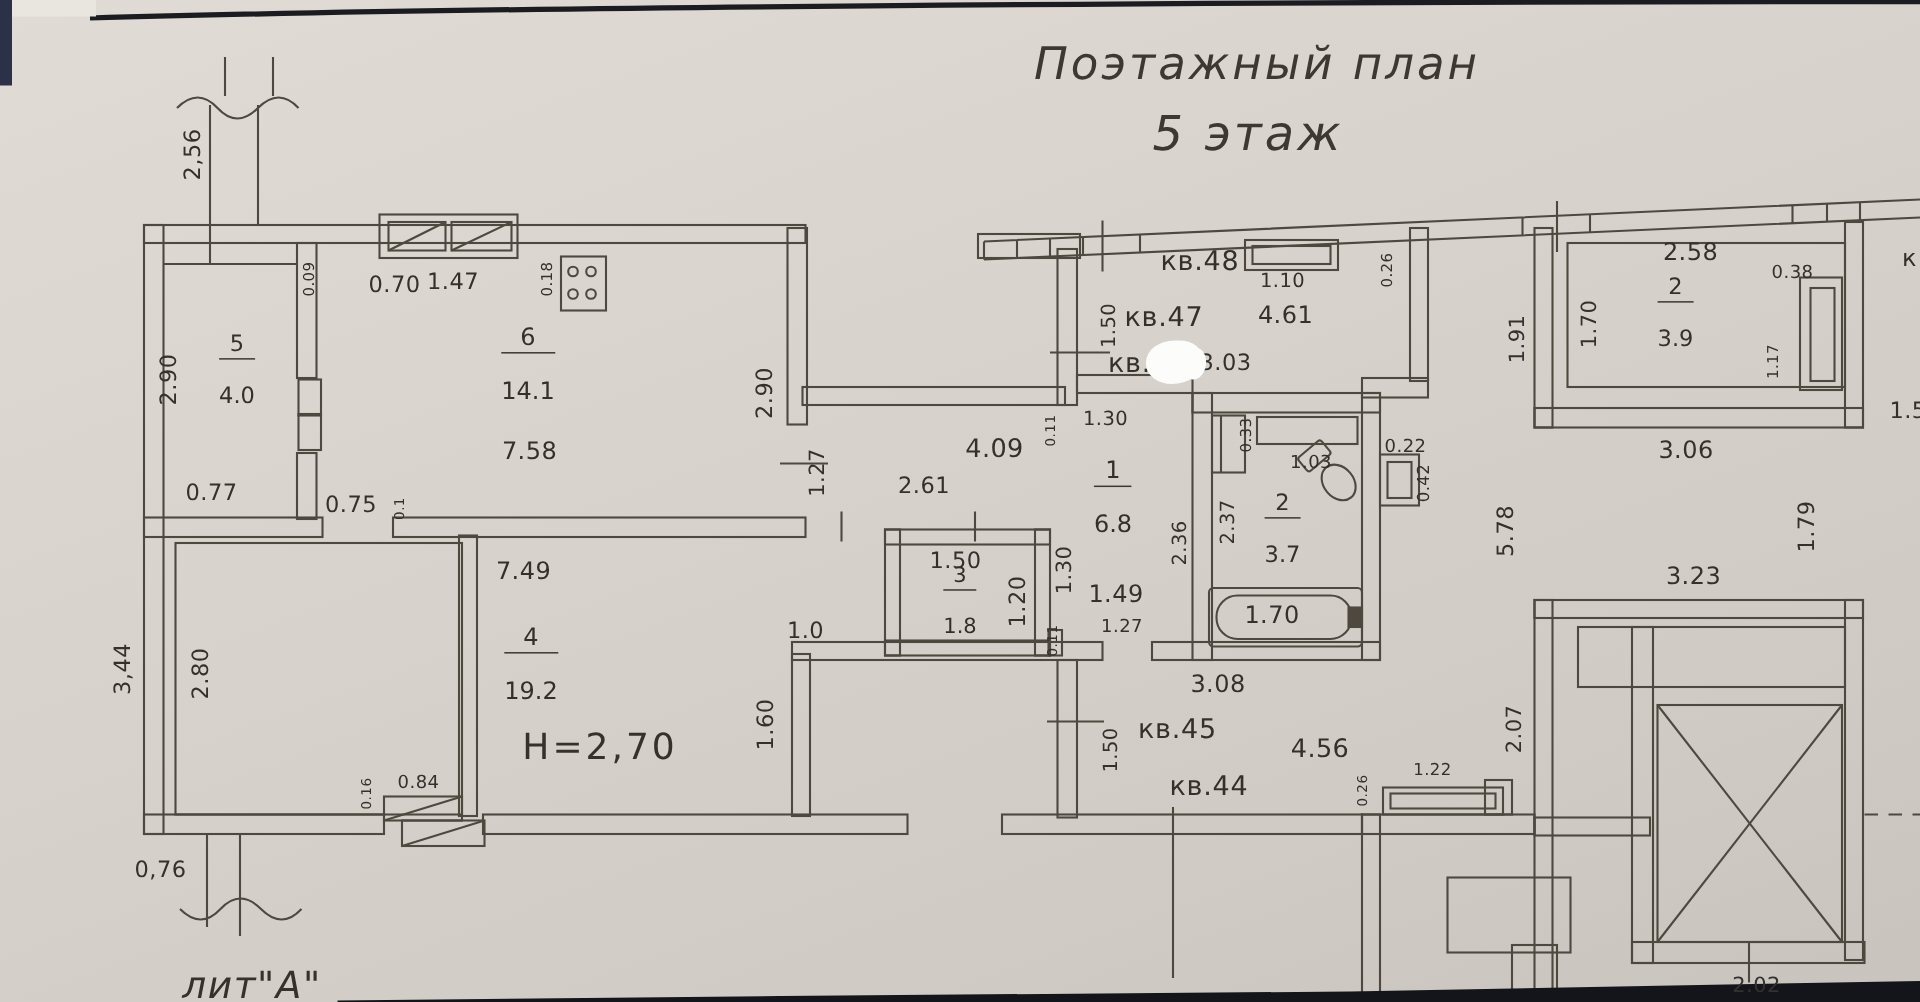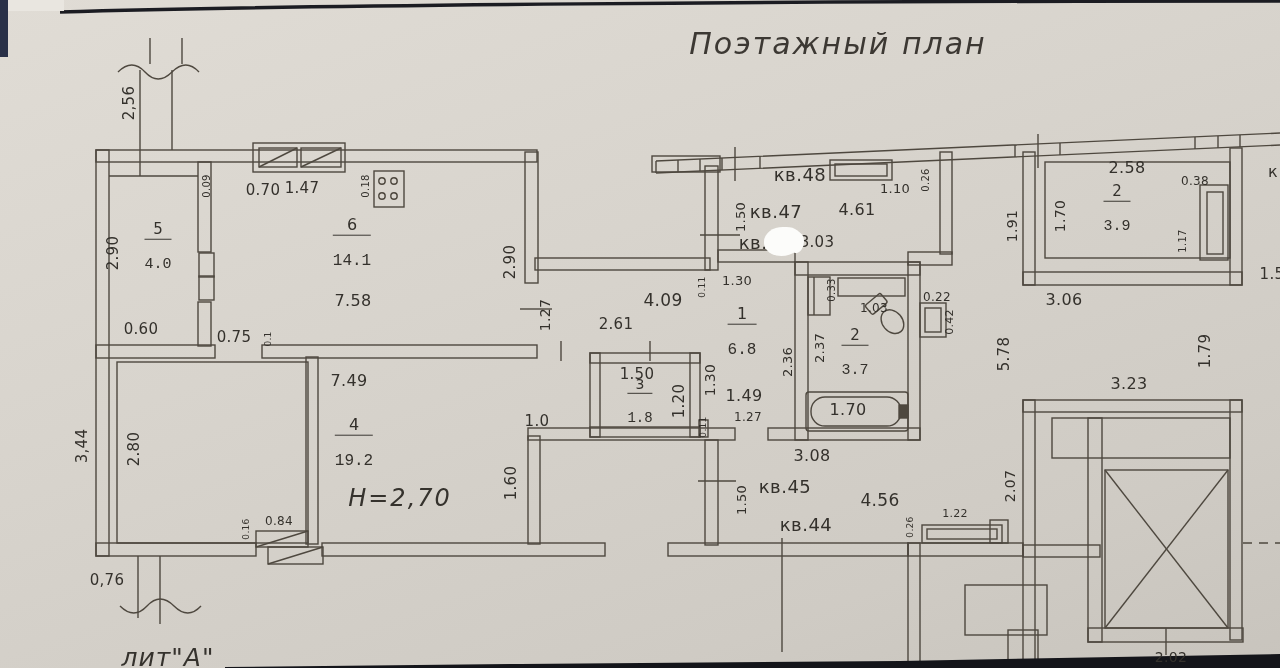--- a/index.html
+++ b/index.html
@@ -6,27 +6,27 @@
   #page{position:relative;width:1280px;height:668px;overflow:hidden;
         background:linear-gradient(160deg,#e0dcd5 0%,#d8d4cd 40%,#cfcbc4 80%,#c8c4bd 100%);
         font-family:"DejaVu Sans","Liberation Sans",sans-serif;color:#33302b;}
   svg.lines{position:absolute;left:0;top:0;pointer-events:none;}
   .dim{position:absolute;white-space:nowrap;color:#34312c;letter-spacing:.3px;
        transform:translate(-50%,-50%);line-height:1;}
   .apt{position:absolute;white-space:nowrap;color:#34312c;font-size:18px;letter-spacing:.5px;
        transform:translate(-50%,-50%);line-height:1;}
   .room{position:absolute;text-align:center;transform:translate(-50%,-50%);line-height:1.05;color:#33302b;}
   .room .rnum{display:block;border-bottom:1.4px solid #3b3833;padding:0 5px 1px;}
-  .room .rarea{display:block;margin-top:17px;font-family:Liberation Mono, monospace;}
+  .room .rarea{display:block;margin-top:17px;}
   .title-line{position:absolute;font-style:italic;color:#3c3833;letter-spacing:2px;
        transform:translate(-50%,-50%);white-space:nowrap;}
   #title1{left:838px;top:43px;font-size:30px;}
   #title2{left:832px;top:89px;font-size:32px;}
   #hnote{position:absolute;left:400px;top:498px;transform:translate(-50%,-50%);
-       font-style:italic;font-size:24px;letter-spacing:2px;color:#35322d;white-space:nowrap;}
+       font-size:24px;letter-spacing:2px;color:#35322d;white-space:nowrap;}
   #litera{position:absolute;left:168px;top:657px;transform:translate(-50%,-50%);
        font-style:italic;font-size:25px;letter-spacing:1px;color:#35322d;white-space:nowrap;}
   .blob{position:absolute;background:#fcfcfa;border-radius:55% 45% 60% 50%;}
   .navy-strip{position:absolute;left:0;top:0;width:8px;height:57px;background:#2a3148;}
   .paper-light{position:absolute;left:0;top:0;width:64px;height:11px;background:#e9e6e0;}
 </style>
 </head>
 <body>
 
 <div id="page">
@@ -162,29 +162,30 @@
     </g>
 
     <path d="M60,12 C300,5 800,1 1280,1" stroke="#1b1c22" stroke-width="3.5" fill="none"></path>
     <polygon points="225,667 520,664 900,661 1280,654 1280,668 225,668" fill="#14151a"></polygon>
   </svg>
 
   <div class="paper-light"></div>
   <div class="navy-strip"></div>
 
   <div id="title1" class="title-line">Поэтажный план</div>
+  <div id="title2" class="title-line">5 этаж</div>
   <div id="hnote">H=2,70</div>
   <div id="litera">лит"А"</div>
 
   <div id="labels">
       <div class="dim" style="left: 129px; top: 103px; font-size: 15px; transform: translate(-50%, -50%) rotate(-90deg);">2,56</div>
       <div class="dim" style="left: 207px; top: 186px; font-size: 10px; transform: translate(-50%, -50%) rotate(-90deg);">0.09</div>
       <div class="dim" style="left: 263px; top: 190px; font-size: 15px; transform: translate(-50%, -50%) rotate(0deg);">0.70</div>
       <div class="dim" style="left: 113px; top: 253px; font-size: 15px; transform: translate(-50%, -50%) rotate(-90deg);">2.90</div>
-      <div class="dim" style="left: 141px; top: 329px; font-size: 15px; transform: translate(-50%, -50%) rotate(0deg);">0.60</div>
+      <div class="dim" style="left: 141px; top: 329px; font-size: 15px; transform: translate(-50%, -50%) rotate(0deg);">0.77</div>
       <div class="dim" style="left: 234px; top: 337px; font-size: 15px; transform: translate(-50%, -50%) rotate(0deg);">0.75</div>
       <div class="dim" style="left: 268px; top: 339px; font-size: 9px; transform: translate(-50%, -50%) rotate(-90deg);">0.1</div>
       <div class="dim" style="left: 302px; top: 188px; font-size: 15px; transform: translate(-50%, -50%) rotate(0deg);">1.47</div>
       <div class="dim" style="left: 366px; top: 186px; font-size: 10px; transform: translate(-50%, -50%) rotate(-90deg);">0.18</div>
       <div class="dim" style="left: 353px; top: 301px; font-size: 16px; transform: translate(-50%, -50%) rotate(0deg);">7.58</div>
       <div class="dim" style="left: 510px; top: 262px; font-size: 15px; transform: translate(-50%, -50%) rotate(-90deg);">2.90</div>
       <div class="dim" style="left: 545px; top: 315px; font-size: 14px; transform: translate(-50%, -50%) rotate(-90deg);">1.27</div>
       <div class="dim" style="left: 663px; top: 300px; font-size: 17px; transform: translate(-50%, -50%) rotate(0deg);">4.09</div>
       <div class="dim" style="left: 616px; top: 324px; font-size: 15px; transform: translate(-50%, -50%) rotate(0deg);">2.61</div>
       <div class="dim" style="left: 637px; top: 374px; font-size: 15px; transform: translate(-50%, -50%) rotate(0deg);">1.50</div>
@@ -194,21 +195,21 @@
       <div class="dim" style="left: 744px; top: 396px; font-size: 16px; transform: translate(-50%, -50%) rotate(0deg);">1.49</div>
       <div class="dim" style="left: 748px; top: 417px; font-size: 12px; transform: translate(-50%, -50%) rotate(0deg);">1.27</div>
       <div class="dim" style="left: 537px; top: 421px; font-size: 15px; transform: translate(-50%, -50%) rotate(0deg);">1.0</div>
       <div class="dim" style="left: 511px; top: 483px; font-size: 15px; transform: translate(-50%, -50%) rotate(-90deg);">1.60</div>
       <div class="dim" style="left: 349px; top: 381px; font-size: 16px; transform: translate(-50%, -50%) rotate(0deg);">7.49</div>
       <div class="dim" style="left: 134px; top: 449px; font-size: 15px; transform: translate(-50%, -50%) rotate(-90deg);">2.80</div>
       <div class="dim" style="left: 82px; top: 446px; font-size: 15px; transform: translate(-50%, -50%) rotate(-90deg);">3,44</div>
       <div class="dim" style="left: 246px; top: 529px; font-size: 9px; transform: translate(-50%, -50%) rotate(-90deg);">0.16</div>
       <div class="dim" style="left: 279px; top: 521px; font-size: 12px; transform: translate(-50%, -50%) rotate(0deg);">0.84</div>
       <div class="dim" style="left: 107px; top: 580px; font-size: 15px; transform: translate(-50%, -50%) rotate(0deg);">0,76</div>
-      <div class="dim" style="left: 855px; top: 188px; font-size: 13px; transform: translate(-50%, -50%) rotate(0deg); margin-left: 40px;">1.10</div>
+      <div class="dim" style="left: 855px; top: 188px; font-size: 13px; transform: translate(-50%, -50%) rotate(0deg);">1.10</div>
       <div class="dim" style="left: 926px; top: 180px; font-size: 10px; transform: translate(-50%, -50%) rotate(-90deg);">0.26</div>
       <div class="dim" style="left: 857px; top: 210px; font-size: 16px; transform: translate(-50%, -50%) rotate(0deg);">4.61</div>
       <div class="dim" style="left: 740px; top: 217px; font-size: 13px; transform: translate(-50%, -50%) rotate(-90deg);">1.50</div>
       <div class="dim" style="left: 817px; top: 242px; font-size: 15px; transform: translate(-50%, -50%) rotate(0deg);">3.03</div>
       <div class="dim" style="left: 737px; top: 280px; font-size: 13px; transform: translate(-50%, -50%) rotate(0deg);">1.30</div>
       <div class="dim" style="left: 702px; top: 287px; font-size: 9px; transform: translate(-50%, -50%) rotate(-90deg);">0.11</div>
       <div class="dim" style="left: 832px; top: 290px; font-size: 10px; transform: translate(-50%, -50%) rotate(-90deg);">0.33</div>
       <div class="dim" style="left: 874px; top: 308px; font-size: 12px; transform: translate(-50%, -50%) rotate(0deg);">1.03</div>
       <div class="dim" style="left: 819px; top: 348px; font-size: 13px; transform: translate(-50%, -50%) rotate(-90deg);">2.37</div>
       <div class="dim" style="left: 787px; top: 362px; font-size: 13px; transform: translate(-50%, -50%) rotate(-90deg);">2.36</div>
@@ -218,21 +219,21 @@
       <div class="dim" style="left: 812px; top: 456px; font-size: 16px; transform: translate(-50%, -50%) rotate(0deg);">3.08</div>
       <div class="dim" style="left: 880px; top: 500px; font-size: 17px; transform: translate(-50%, -50%) rotate(0deg);">4.56</div>
       <div class="dim" style="left: 741px; top: 500px; font-size: 13px; transform: translate(-50%, -50%) rotate(-90deg);">1.50</div>
       <div class="dim" style="left: 910px; top: 527px; font-size: 9px; transform: translate(-50%, -50%) rotate(-90deg);">0.26</div>
       <div class="dim" style="left: 955px; top: 513px; font-size: 11px; transform: translate(-50%, -50%) rotate(0deg);">1.22</div>
       <div class="dim" style="left: 1127px; top: 168px; font-size: 16px; transform: translate(-50%, -50%) rotate(0deg);">2.58</div>
       <div class="dim" style="left: 1195px; top: 181px; font-size: 12px; transform: translate(-50%, -50%) rotate(0deg);">0.38</div>
       <div class="dim" style="left: 1060px; top: 216px; font-size: 14px; transform: translate(-50%, -50%) rotate(-90deg);">1.70</div>
       <div class="dim" style="left: 1183px; top: 241px; font-size: 10px; transform: translate(-50%, -50%) rotate(-90deg);">1.17</div>
       <div class="dim" style="left: 1012px; top: 226px; font-size: 14px; transform: translate(-50%, -50%) rotate(-90deg);">1.91</div>
-      <div class="dim" style="left: 1064px; top: 300px; font-size: 16px; transform: translate(-50%, -50%) rotate(0deg); text-align: right;">3.06</div>
+      <div class="dim" style="left: 1124px; top: 300px; font-size: 16px; transform: translate(-50%, -50%) rotate(0deg); text-align: right;">3.06</div>
       <div class="dim" style="left: 1273px; top: 172px; font-size: 16px; transform: translate(-50%, -50%) rotate(0deg);">к</div>
       <div class="dim" style="left: 1272px; top: 274px; font-size: 15px; transform: translate(-50%, -50%) rotate(0deg);">1.5</div>
       <div class="dim" style="left: 1004px; top: 354px; font-size: 15px; transform: translate(-50%, -50%) rotate(-90deg);">5.78</div>
       <div class="dim" style="left: 1205px; top: 351px; font-size: 15px; transform: translate(-50%, -50%) rotate(-90deg);">1.79</div>
       <div class="dim" style="left: 1129px; top: 384px; font-size: 16px; transform: translate(-50%, -50%) rotate(0deg);">3.23</div>
       <div class="dim" style="left: 1010px; top: 486px; font-size: 14px; transform: translate(-50%, -50%) rotate(-90deg);">2.07</div>
       <div class="dim" style="left: 1171px; top: 657px; font-size: 14px; transform: translate(-50%, -50%) rotate(0deg);">2.02</div>
     </div>
   <div id="room-labels">
       <div class="room" style="left: 158px; top: 247px; font-size: 15px;">

